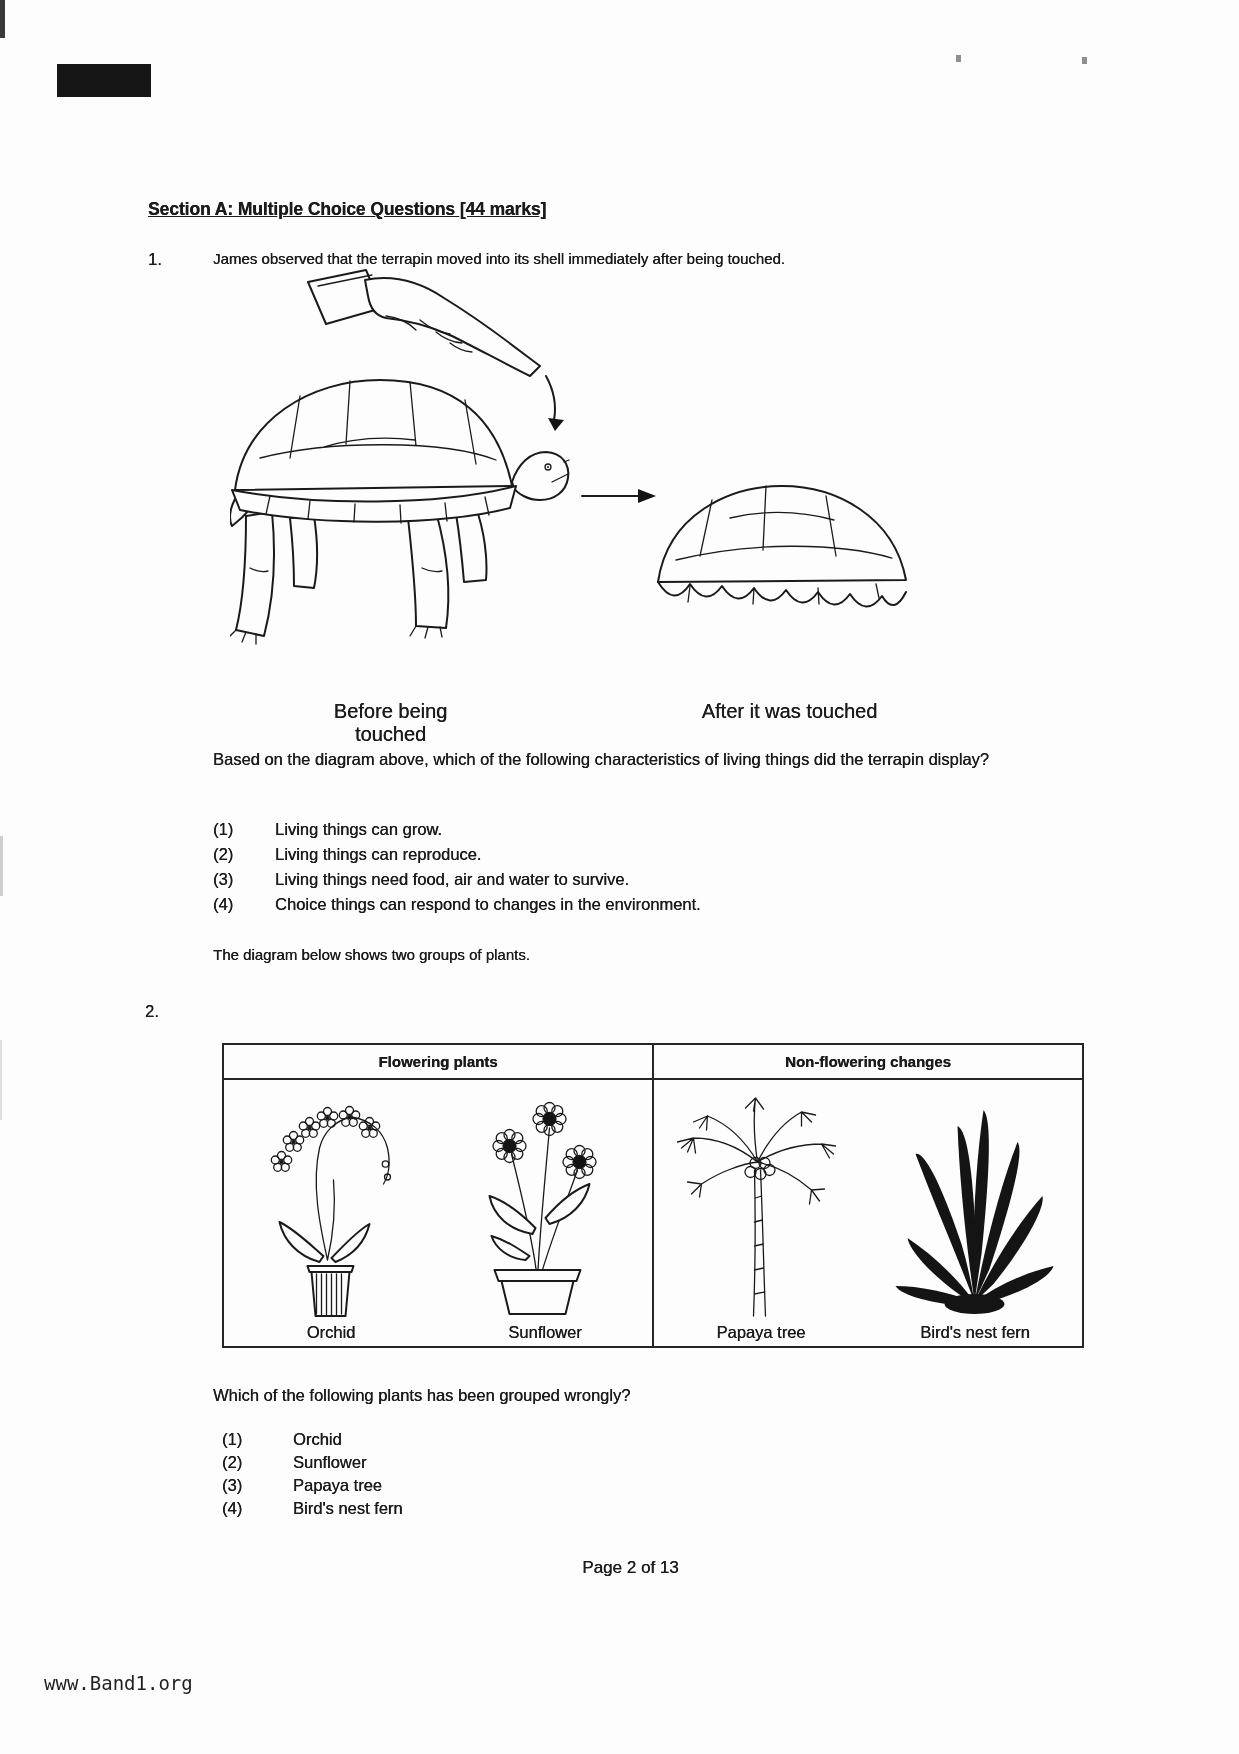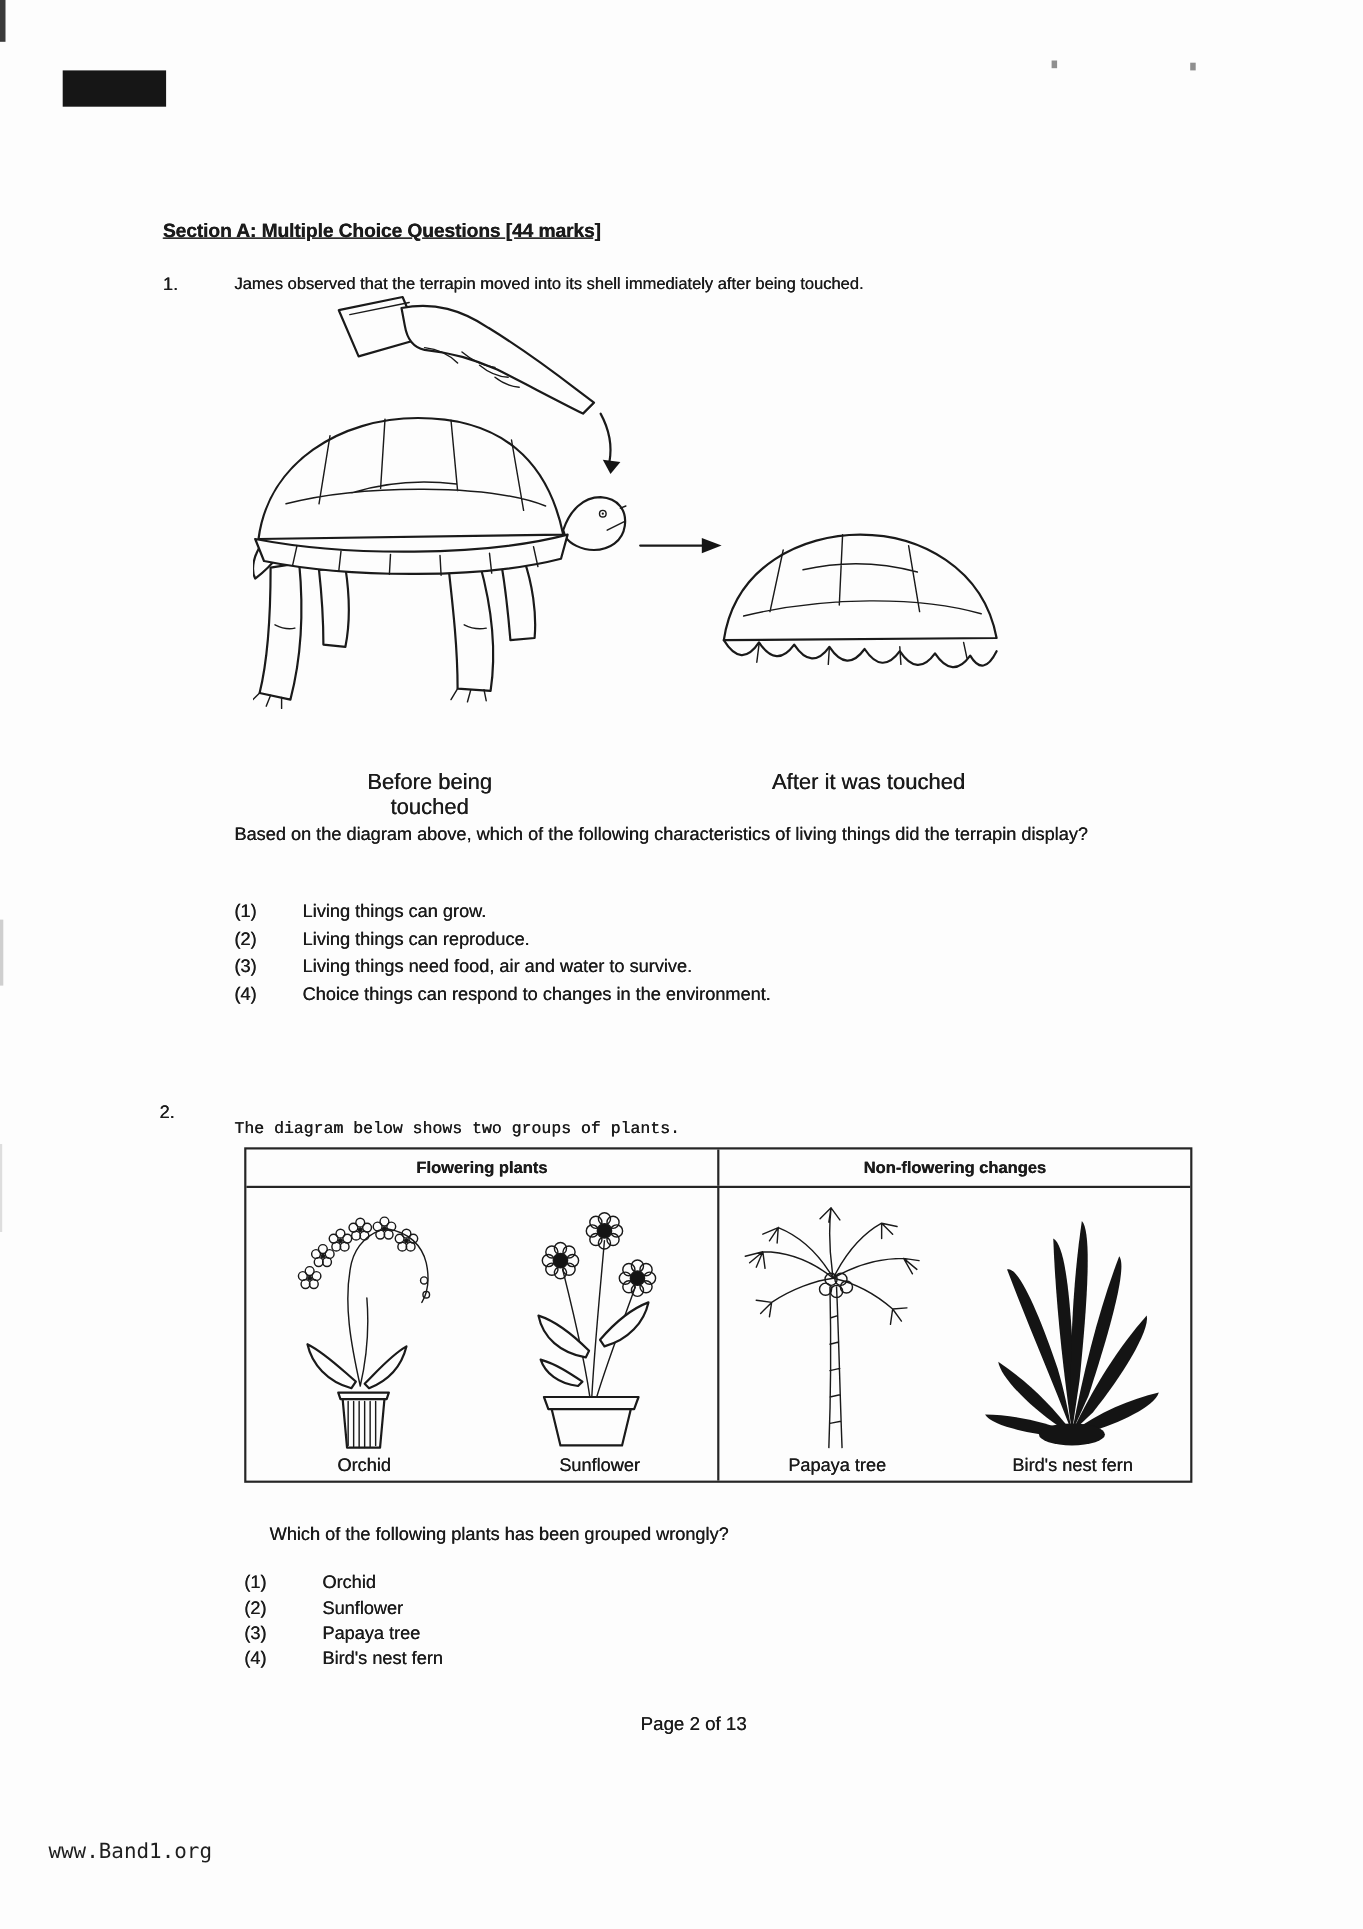--- a/index.html
+++ b/index.html
@@ -136,21 +136,21 @@
       <span class="opt-label">(3)</span>
       <span>Living things need food, air and water to survive.</span>
     </div>
     <div class="opt-row scan" style="height:25px;">
       <span class="opt-label">(4)</span>
       <span>Choice things can respond to changes in the environment.</span>
     </div>
   </div>
 
   <div class="abs qnum scan" style="left:145px;top:1002px;">2.</div>
-  <div class="abs stem scan" style="left:213px;top:1018px;width:800px;font-family:Liberation Mono, monospace;">The diagram below shows two groups of plants.</div>
+  <div class="abs stem scan" style="left:213px;top:946px;width:800px;">The diagram below shows two groups of plants.</div>
 
   <div class="abs ptable" style="left:222px;top:1043px;width:862px;">
     <div class="hdr-row">
       <div class="hdr-cell scan">Flowering plants</div>
       <div class="hdr-cell scan">Non-flowering changes</div>
     </div>
     <div class="body-row">
       <div class="halfcol">
         <div class="pcell">
           <svg width="215" height="236" viewBox="0 0 215 236">
@@ -296,21 +296,21 @@
             <path class="dk" d="M107,218 C132,200 160,188 186,182 C182,195 150,210 122,218 Z"></path>
             <path class="dk" d="M107,218 C80,208 52,202 28,202 C34,212 68,220 98,222 Z"></path>
             <ellipse cx="107" cy="220" rx="30" ry="10" class="dk"></ellipse>
           </svg>
           <div class="plabel scan">Bird's nest fern</div>
         </div>
       </div>
     </div>
   </div>
 
-  <div class="abs prompt scan" style="left:213px;top:1383px;width:800px;margin-left:32px;">Which of the following plants has been grouped wrongly?</div>
+  <div class="abs prompt scan" style="left:213px;top:1383px;width:800px;">Which of the following plants has been grouped wrongly?</div>
 
   <div class="abs" style="left:222px;top:1430px;width:700px;">
     <div class="opt-row scan" style="height:23px;">
       <span class="opt-label w71">(1)</span>
       <span>Orchid</span>
     </div>
     <div class="opt-row scan" style="height:23px;">
       <span class="opt-label w71">(2)</span>
       <span>Sunflower</span>
     </div>

